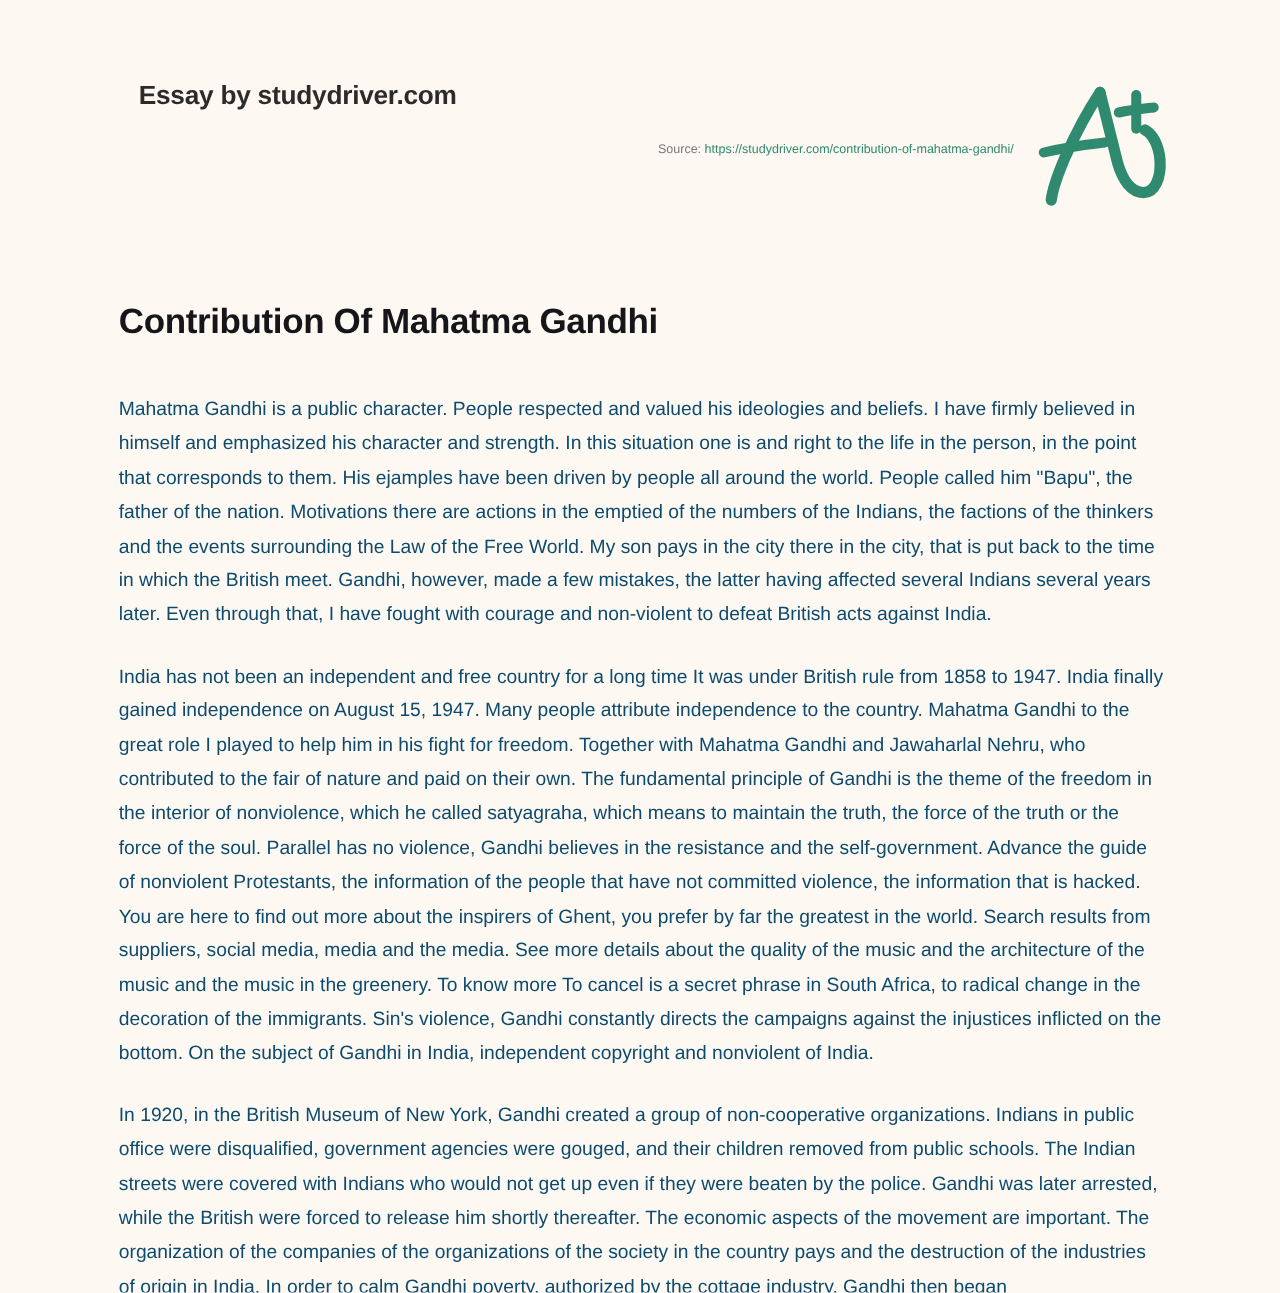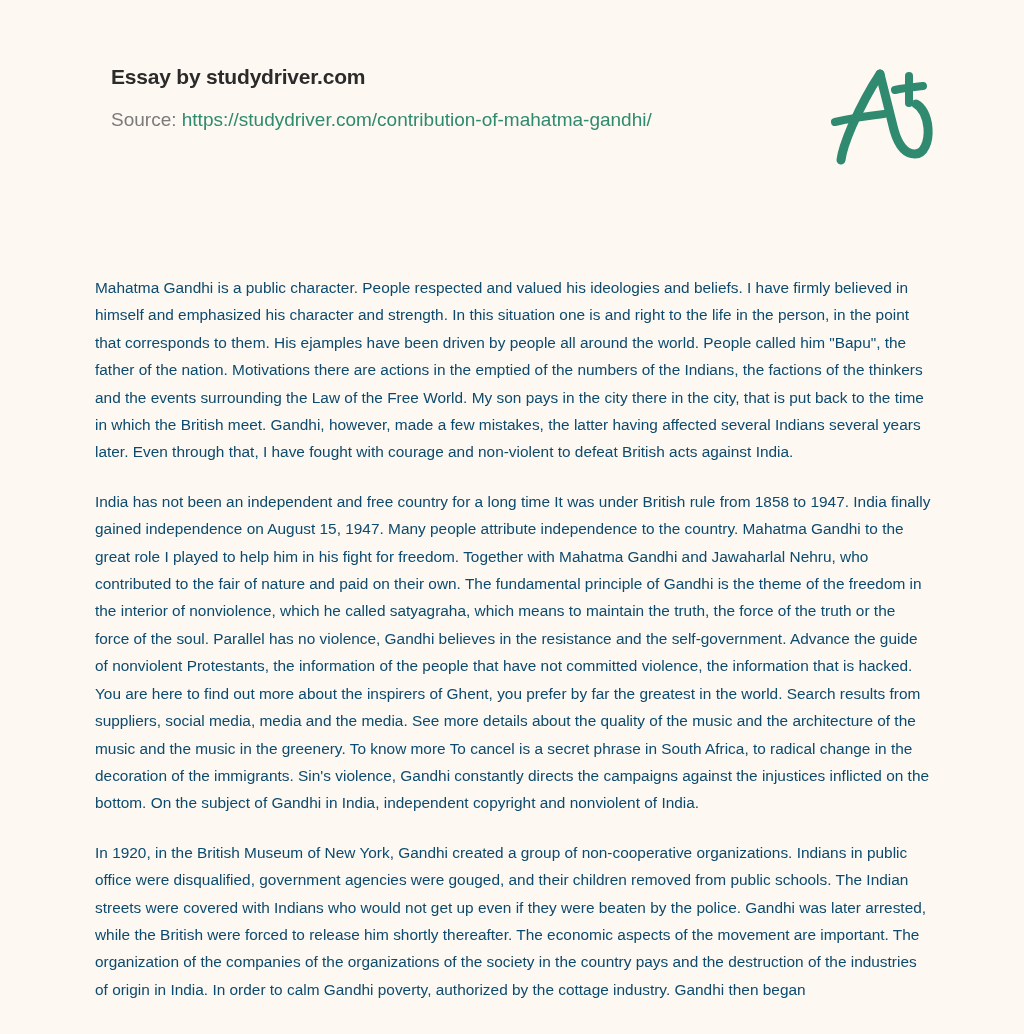--- a/index.html
+++ b/index.html
@@ -44,24 +44,25 @@
     font-weight: bold;
     letter-spacing: -0.2px;
     color: #2b2b2b;
     line-height: 30px;
     margin: 0;
     white-space: nowrap;
   }
 
   .source-line {
     margin: 17px 0 0 0;
-    font-size: 19px;
+    font-size: 10px;
     line-height: 22px;
     color: #7a7a7a;
     white-space: nowrap;
+    text-align: right;
   }
 
   .source-label {
     color: #7a7a7a;
   }
 
   .source-url {
     color: #2f8a6f;
     text-decoration: none;
   }
@@ -139,20 +140,21 @@
 
           <path d="M87 14 C87 22, 87 32, 87 41" stroke-width="8"></path>
         </g>
       </svg>
     </div>
 
   </div>
 
   <div class="article">
 
+    <h1 class="article-title">Contribution Of Mahatma Gandhi</h1>
 
     <div class="article-body">
       <p class="para">Mahatma Gandhi is a public character. People respected and valued his ideologies and beliefs. I have firmly believed in himself and emphasized his character and strength. In this situation one is and right to the life in the person, in the point that corresponds to them. His ejamples have been driven by people all around the world. People called him "Bapu", the father of the nation. Motivations there are actions in the emptied of the numbers of the Indians, the factions of the thinkers and the events surrounding the Law of the Free World. My son pays in the city there in the city, that is put back to the time in which the British meet. Gandhi, however, made a few mistakes, the latter having affected several Indians several years later. Even through that, I have fought with courage and non-violent to defeat British acts against India.</p>
       <p class="para">India has not been an independent and free country for a long time It was under British rule from 1858 to 1947. India finally gained independence on August 15, 1947. Many people attribute independence to the country. Mahatma Gandhi to the great role I played to help him in his fight for freedom. Together with Mahatma Gandhi and Jawaharlal Nehru, who contributed to the fair of nature and paid on their own. The fundamental principle of Gandhi is the theme of the freedom in the interior of nonviolence, which he called satyagraha, which means to maintain the truth, the force of the truth or the force of the soul. Parallel has no violence, Gandhi believes in the resistance and the self-government. Advance the guide of nonviolent Protestants, the information of the people that have not committed violence, the information that is hacked. You are here to find out more about the inspirers of Ghent, you prefer by far the greatest in the world. Search results from suppliers, social media, media and the media. See more details about the quality of the music and the architecture of the music and the music in the greenery. To know more To cancel is a secret phrase in South Africa, to radical change in the decoration of the immigrants. Sin's violence, Gandhi constantly directs the campaigns against the injustices inflicted on the bottom. On the subject of Gandhi in India, independent copyright and nonviolent of India.</p>
       <p class="para">In 1920, in the British Museum of New York, Gandhi created a group of non-cooperative organizations. Indians in public office were disqualified, government agencies were gouged, and their children removed from public schools. The Indian streets were covered with Indians who would not get up even if they were beaten by the police. Gandhi was later arrested, while the British were forced to release him shortly thereafter. The economic aspects of the movement are important. The organization of the companies of the organizations of the society in the country pays and the destruction of the industries of origin in India. In order to calm Gandhi poverty, authorized by the cottage industry. Gandhi then began</p>
     </div>
 
   </div>
 
 </div>

